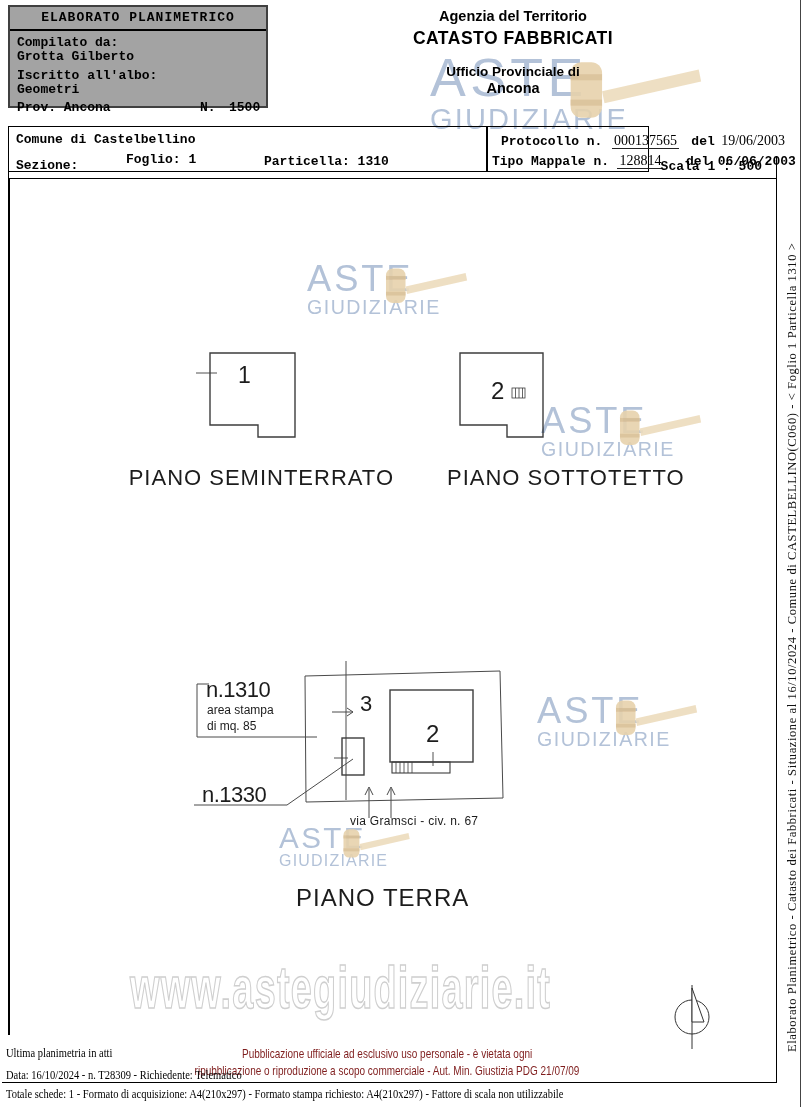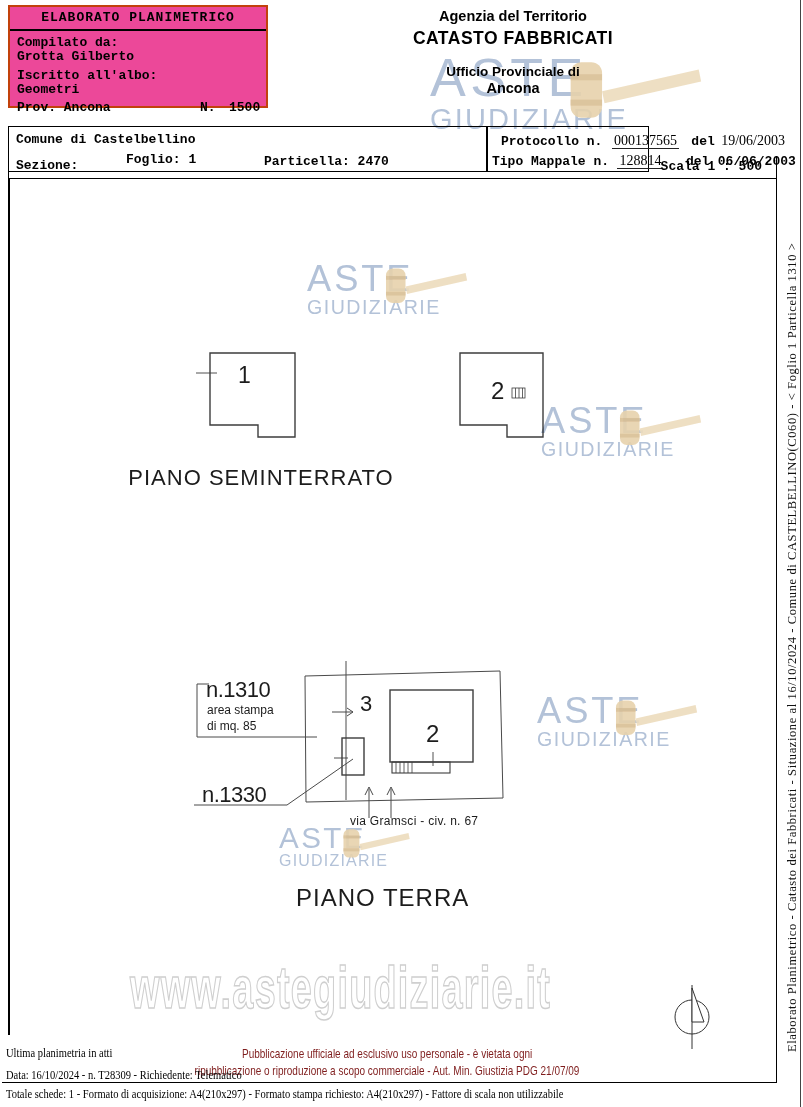--- a/index.html
+++ b/index.html
@@ -5,21 +5,21 @@
   html,body { margin:0; padding:0; background:#888; }
   .page {
     position:relative; width:803px; height:1107px; margin:0 auto;
     background:#ffffff; overflow:hidden;
     font-family:"Liberation Sans", sans-serif; color:#000;
   }
   .abs { position:absolute; }
   .mono { font-family:"Liberation Mono","DejaVu Sans Mono",monospace; font-weight:bold; font-size:13px; white-space:nowrap; }
 
   
-  .elab-box { left:8px; top:5px; width:260px; height:103px; border:2px solid #c2410c; box-sizing:border-box; background:#ec4899; }
+  .elab-box { left:8px; top:5px; width:260px; height:103px; border:2px solid #404040; box-sizing:border-box; background:#a3a3a3; }
   .elab-title { height:22px; line-height:22px; text-align:center; letter-spacing:1px; border-bottom:2px solid #000; }
   .elab-body { position:relative; height:98px; }
   .elab-body .mono { position:absolute; left:7px; }
 
   
   .agency { left:408px; top:8px; width:210px; text-align:center; font-weight:bold; line-height:1.15; }
   .agency .a1 { font-size:14.5px; }
   .agency .a2 { font-size:17.5px; letter-spacing:0.5px; margin-top:3px; }
   .agency .a3 { font-size:13.5px; margin-top:16px; }
   .agency .a4 { font-size:14.5px; margin-top:1px; }
@@ -40,21 +40,21 @@
   .wm-l2 { font-size:20px; letter-spacing:1.5px; line-height:1; margin-top:1px; }
   .gavel { position:absolute; opacity:0.9; }
 
   .url-wm {
     left:130px; top:953px; font-size:60px; font-weight:bold; letter-spacing:2px;
     color:#fff; -webkit-text-stroke:1.6px #cfcfcf;
     transform:scaleX(0.63); transform-origin:0 0; white-space:nowrap;
   }
 
   
-  .plan-label { font-size:22px; letter-spacing:1px; color:#1c1c1c; text-align:center; white-space:nowrap; }
+  .plan-label { font-size:22px; letter-spacing:1px; color:#1c1c1c; text-align:right; white-space:nowrap; }
   .unit-label { font-size:23px; color:#1c1c1c; }
   .small-note { font-size:12px; color:#1c1c1c; white-space:nowrap; }
   .big-note  { font-size:22px; color:#1c1c1c; letter-spacing:-0.5px; white-space:nowrap; }
 
   
   .foot-serif { font-family:"Liberation Serif",serif; font-size:12.5px; white-space:nowrap; transform:scaleX(0.84); transform-origin:0 0; }
   .foot-center { left:0; width:775px; text-align:center; color:#7f1d1d; }
   .foot-center span { display:inline-block; font-size:13.5px; transform:scaleX(0.74); transform-origin:center; white-space:nowrap; }
 
   .side-note {
@@ -87,21 +87,21 @@
     <div class="a2">CATASTO FABBRICATI</div>
     <div class="a3">Ufficio Provinciale di</div>
     <div class="a4">Ancona</div>
   </div>
 
   <div class="abs band2">
     <div class="vdiv"></div>
     <span class="mono abs" style="left:7px; top:5px;">Comune di Castelbellino</span>
     <span class="mono abs" style="left:7px; top:31px;">Sezione:</span>
     <span class="mono abs" style="left:117px; top:25px;">Foglio: 1</span>
-    <span class="mono abs" style="left:255px; top:27px;">Particella: 2470</span>
+    <span class="mono abs" style="left:255px; top:27px;">Particella: 1310</span>
 
     <div class="abs" style="left:492px; top:4px; white-space:nowrap;">
       <span class="mono">Protocollo n.</span>
       <span class="val-serif uline" style="margin-left:5px;">000137565</span>
       <span class="mono" style="margin-left:8px;">del</span>
       <span class="val-serif" style="margin-left:2px;">19/06/2003</span>
     </div>
     <div class="abs" style="left:483px; top:24px; white-space:nowrap;">
       <span class="mono">Tipo Mappale n.</span>
       <span class="val-serif uline" style="margin-left:4px;">128814</span>
@@ -174,20 +174,21 @@
     <g fill="none" stroke="#333" stroke-width="1">
       <circle cx="692" cy="1017" r="17"></circle>
       <line x1="692" y1="985" x2="692" y2="1049"></line>
       <polygon points="692,988 704,1022 692,1022" fill="#ffffff"></polygon>
     </g>
   </svg>
 
   <div class="abs unit-label" style="left:238px; top:362px;">1</div>
   <div class="abs unit-label" style="left:491px; top:377px; font-size:24px;">2</div>
   <div class="abs plan-label" style="left:128px; top:465px; width:266px;">PIANO SEMINTERRATO</div>
+  <div class="abs plan-label" style="left:447px; top:465px; width:222px;">PIANO SOTTOTETTO</div>
 
   <div class="abs big-note" style="left:206px; top:677px;">n.1310</div>
   <div class="abs small-note" style="left:207px; top:703px;">area stampa</div>
   <div class="abs small-note" style="left:207px; top:719px;">di mq. 85</div>
   <div class="abs unit-label" style="left:360px; top:691px; font-size:22px;">3</div>
   <div class="abs unit-label" style="left:426px; top:720px; font-size:24px;">2</div>
   <div class="abs big-note" style="left:202px; top:782px;">n.1330</div>
   <div class="abs small-note" style="left:311px; top:814px; letter-spacing:0.3px;margin-left:39px;">via Gramsci - civ. n. 67</div>
   <div class="abs plan-label" style="left:296px; top:884px; width:148px; font-size:24px;">PIANO TERRA</div>
 

